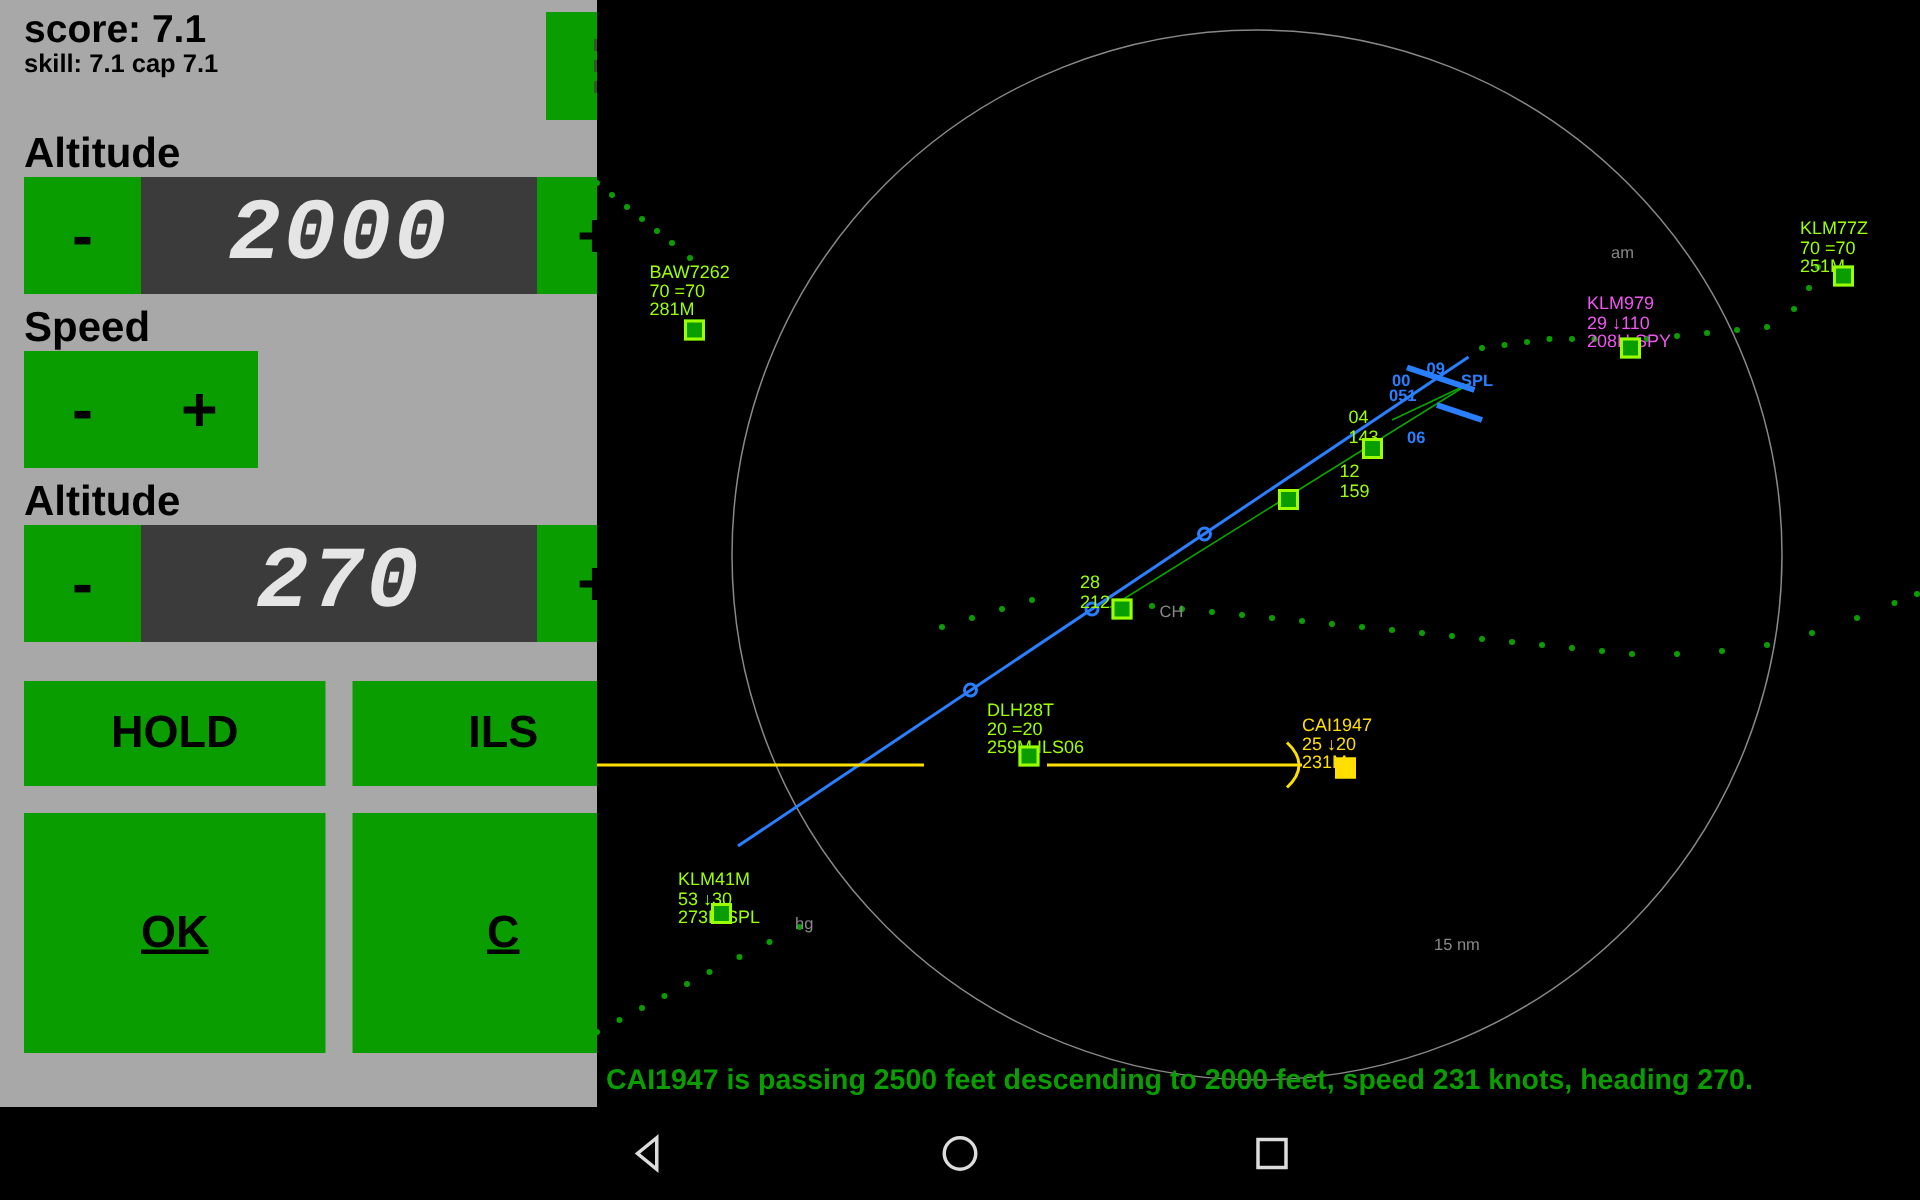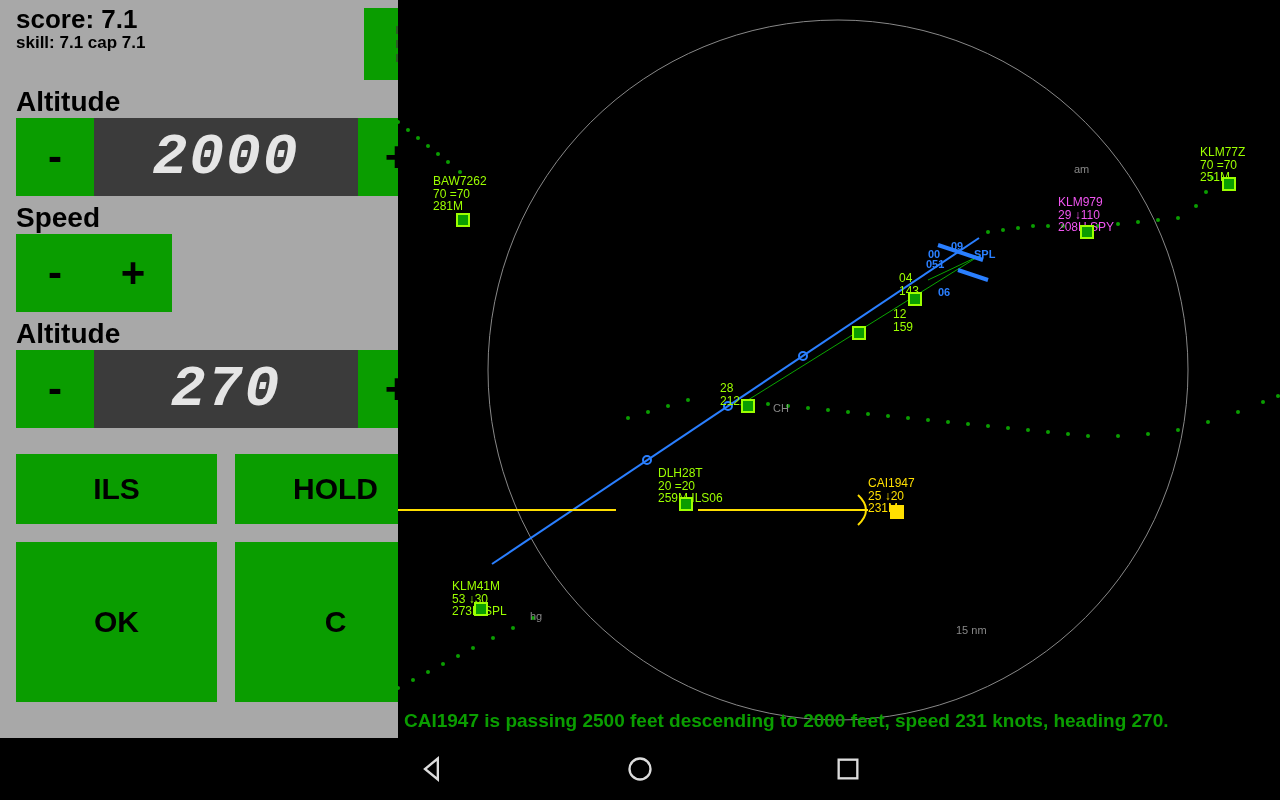--- a/index.html
+++ b/index.html
@@ -51,21 +51,21 @@
     font-size: 58px; font-style: italic; font-weight: bold;
     color: #e5e5e5; letter-spacing: 2px;
   }
   .btn-row { display: flex; gap: 18px; margin-top: 26px; }
   .big-btn {
     flex: 1; background: #0a9d00;
     display: flex; align-items: center; justify-content: center;
     font-size: 30px; font-weight: bold; color: #000;
   }
   .btn-h1 { height: 70px; }
-  .btn-h2 { height: 160px; margin-top: 18px; }
+  .btn-h2 { height: 160px; margin-top: 18px; text-decoration: underline; }
   
   .radar {
     position: absolute;
     left: 398px; top: 0; right: 0; height: 738px;
     background: #000;
   }
   .status-line {
     position: absolute; left: 6px; bottom: 6px;
     color: #0a9d00; font-size: 19px; font-weight: bold;
   }
@@ -131,22 +131,22 @@
   <div class="section-label">Altitude</div>
   <div class="value-row">
     <div class="pm-btn">-</div>
     <div class="value-box">
         <span class="digital">270</span>
       </div>
     <div class="pm-btn">+</div>
   </div>
 
   <div class="btn-row">
+    <div class="big-btn btn-h1">HOLD</div>
     <div class="big-btn btn-h1">ILS</div>
-    <div class="big-btn btn-h1">HOLD</div>
   </div>
   <div class="btn-row" style="margin-top:0;">
     <div class="big-btn btn-h2">OK</div>
     <div class="big-btn btn-h2">C</div>
   </div>
 </div>
 
 <div class="radar">
   <svg width="882" height="738" style="position:absolute;left:0;top:0;">
 

